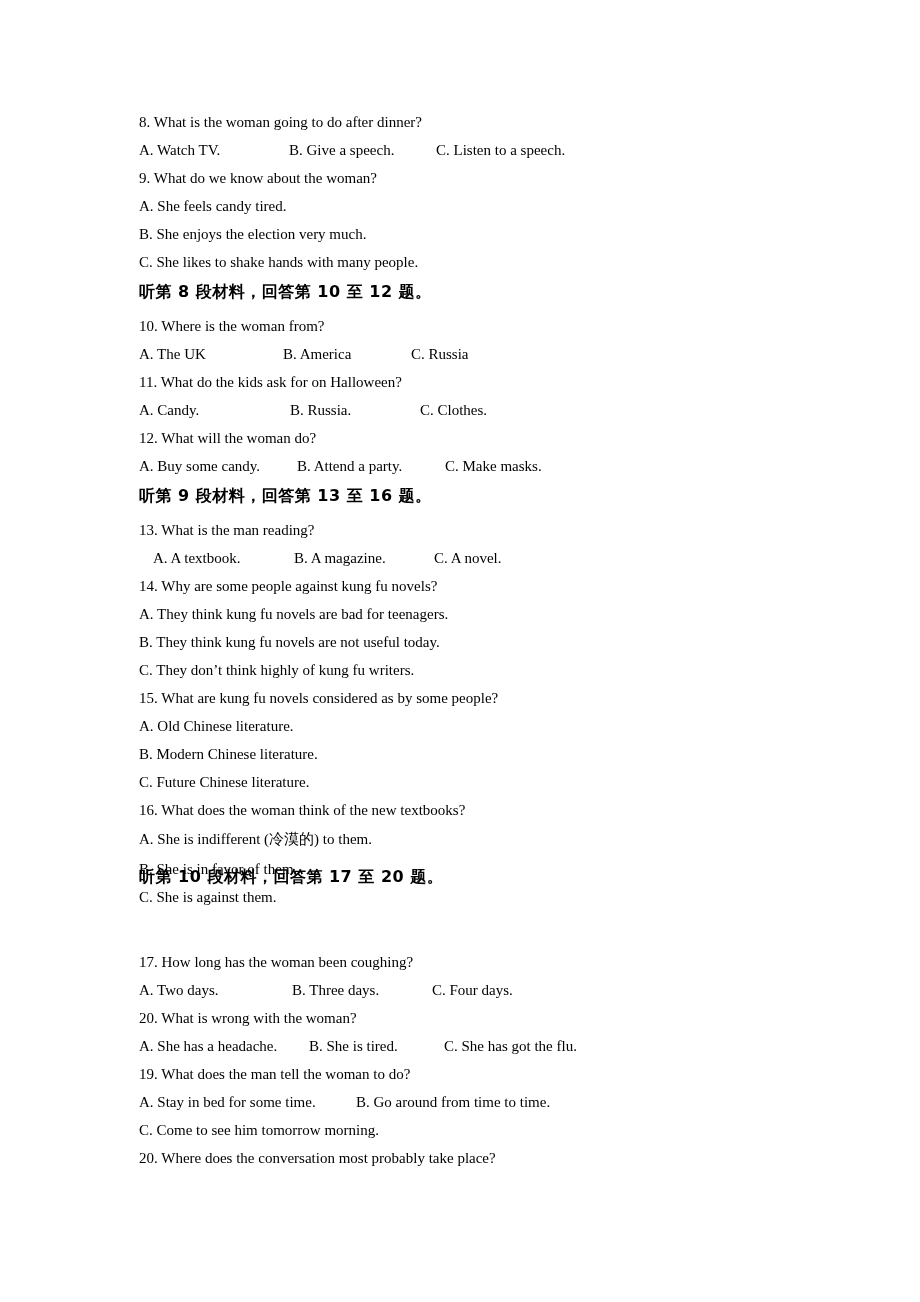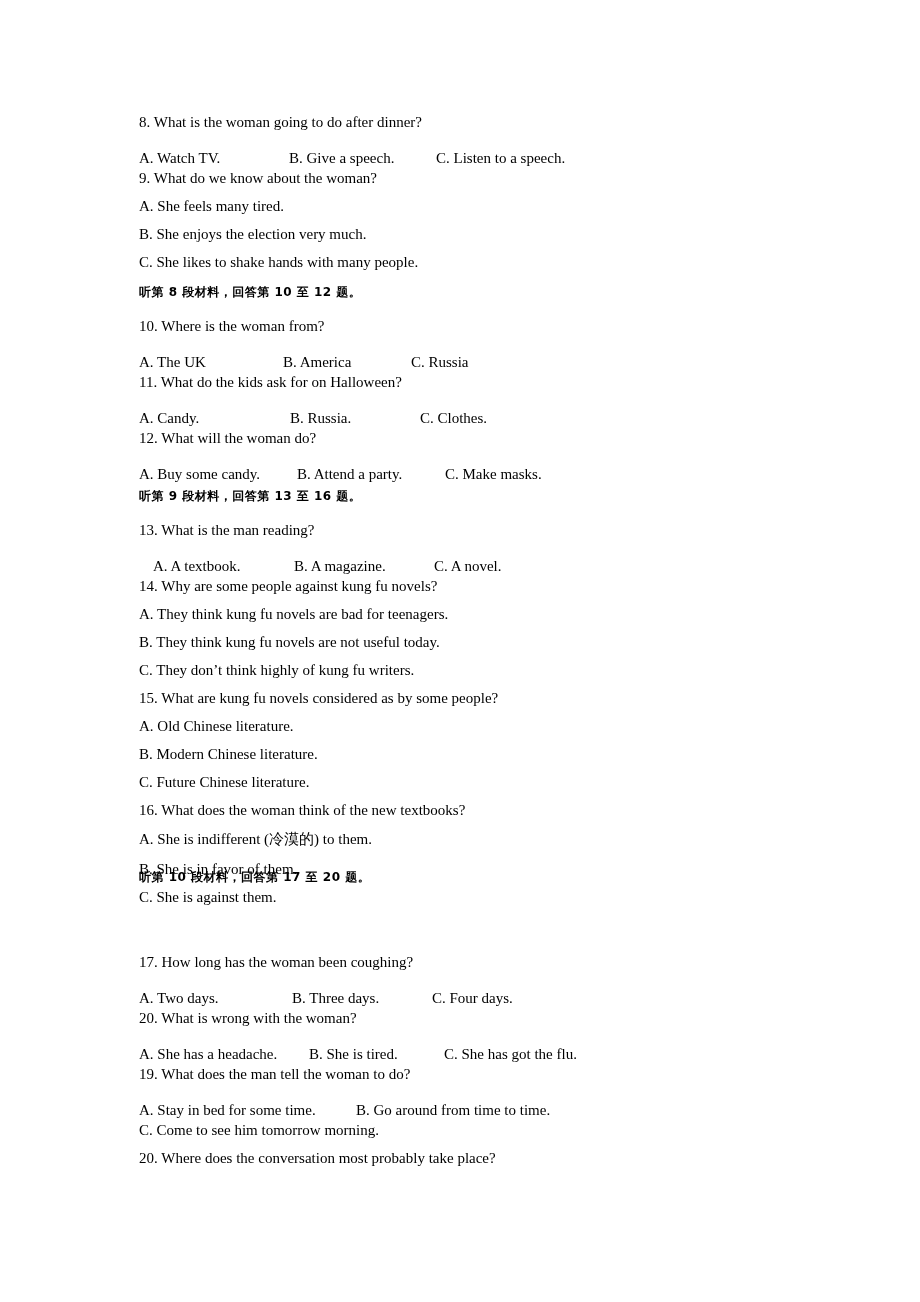--- a/index.html
+++ b/index.html
@@ -1,33 +1,33 @@
 <!DOCTYPE html>
 <html><head>
 <meta charset="utf-8">
 <style>
   html, body { margin: 0; padding: 0; background: #ffffff; }
   body { width: 920px; height: 1302px; position: relative; overflow: hidden;
          font-family: "Liberation Serif", "DejaVu Serif", serif; color: #000; }
   .line { position: absolute; left: 139px; font-size: 15px; line-height: 18px; white-space: nowrap; }
-  .hdr { font-weight: bold; font-size: 12px; font-family: "DejaVu Sans", "Liberation Sans", sans-serif; letter-spacing: 0.5px; }
-  .opt { position: absolute; white-space: nowrap; margin-top: 8px; }
+  .hdr { font-weight: bold; font-size: 16px; font-family: "DejaVu Sans", "Liberation Sans", sans-serif; letter-spacing: 0.5px; }
+  .opt { position: absolute; white-space: nowrap; }
 </style>
 </head>
 <body>
 
 <div class="line" style="top:113px">8. What is the woman going to do after dinner?</div>
 <div class="line" style="top:141px;width:700px">
   <span class="opt" style="left:0">A. Watch TV.</span>
   <span class="opt" style="left:150px">B. Give a speech.</span>
   <span class="opt" style="left:297px">C. Listen to a speech.</span>
 </div>
 
 <div class="line" style="top:169px">9. What do we know about the woman?</div>
-<div class="line" style="top:197px">A. She feels many tired.</div>
+<div class="line" style="top:197px">A. She feels candy tired.</div>
 <div class="line" style="top:225px">B. She enjoys the election very much.</div>
 <div class="line" style="top:253px">C. She likes to shake hands with many people.</div>
 
 <div class="line hdr" style="top:283px">听第 8 段材料，回答第 10 至 12 题。</div>
 
 <div class="line" style="top:317px">10. Where is the woman from?</div>
 <div class="line" style="top:345px;width:700px">
   <span class="opt" style="left:0">A. The UK</span>
   <span class="opt" style="left:144px">B. America</span>
   <span class="opt" style="left:272px">C. Russia</span>

